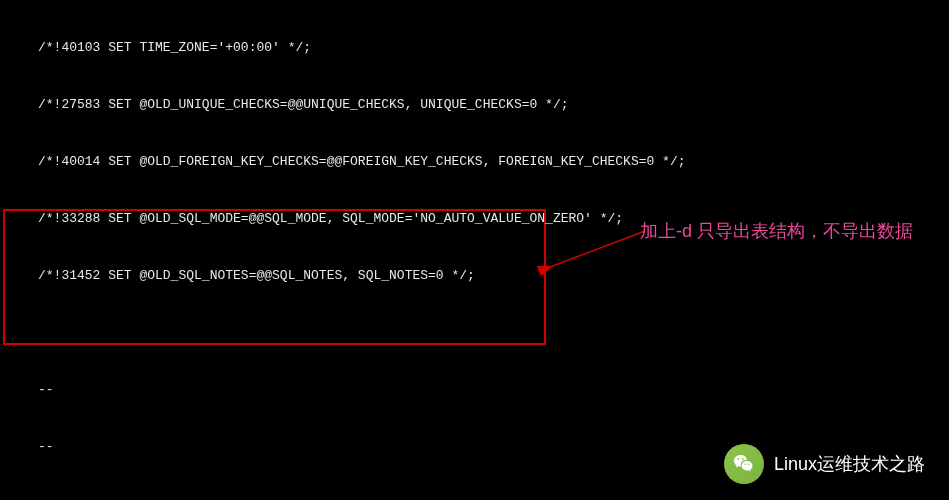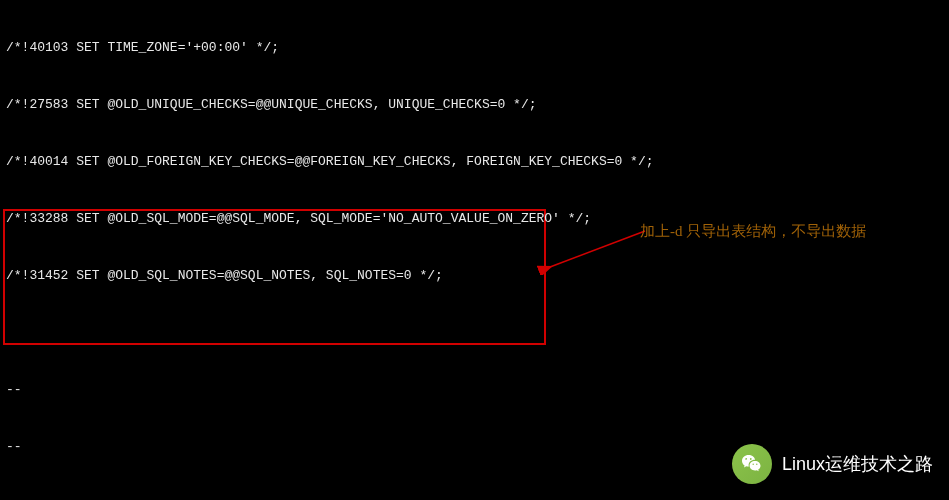--- a/index.html
+++ b/index.html
@@ -14,43 +14,43 @@
     color: #e8e8e8;
     overflow: hidden;
     position: relative;
   }
   .terminal {
     padding: 0 6px;
     white-space: pre;
     position: relative;
     z-index: 2;
   }
-  .line { white-space: pre; }
+  .line { white-space: pre; margin-left: 32px; }
   .red-box {
     position: absolute;
     border: 2px solid #d10000;
     pointer-events: none;
     z-index: 1;
   }
   .annotation {
     position: absolute;
-    color: #a16207;
-    font-family: Liberation Serif, serif;
-    font-size: 15px;
+    color: #ec4899;
+    font-family: Liberation Sans, sans-serif;
+    font-size: 18px;
     z-index: 3;
     white-space: nowrap;
   }
   .arrow {
     position: absolute;
     z-index: 3;
     pointer-events: none;
   }
   .watermark {
     position: absolute;
-    right: 16px;
+    right: 24px;
     bottom: 16px;
     display: flex;
     align-items: center;
     gap: 10px;
     z-index: 5;
   }
   .watermark-logo {
     width: 40px;
     height: 40px;
     border-radius: 50%;

